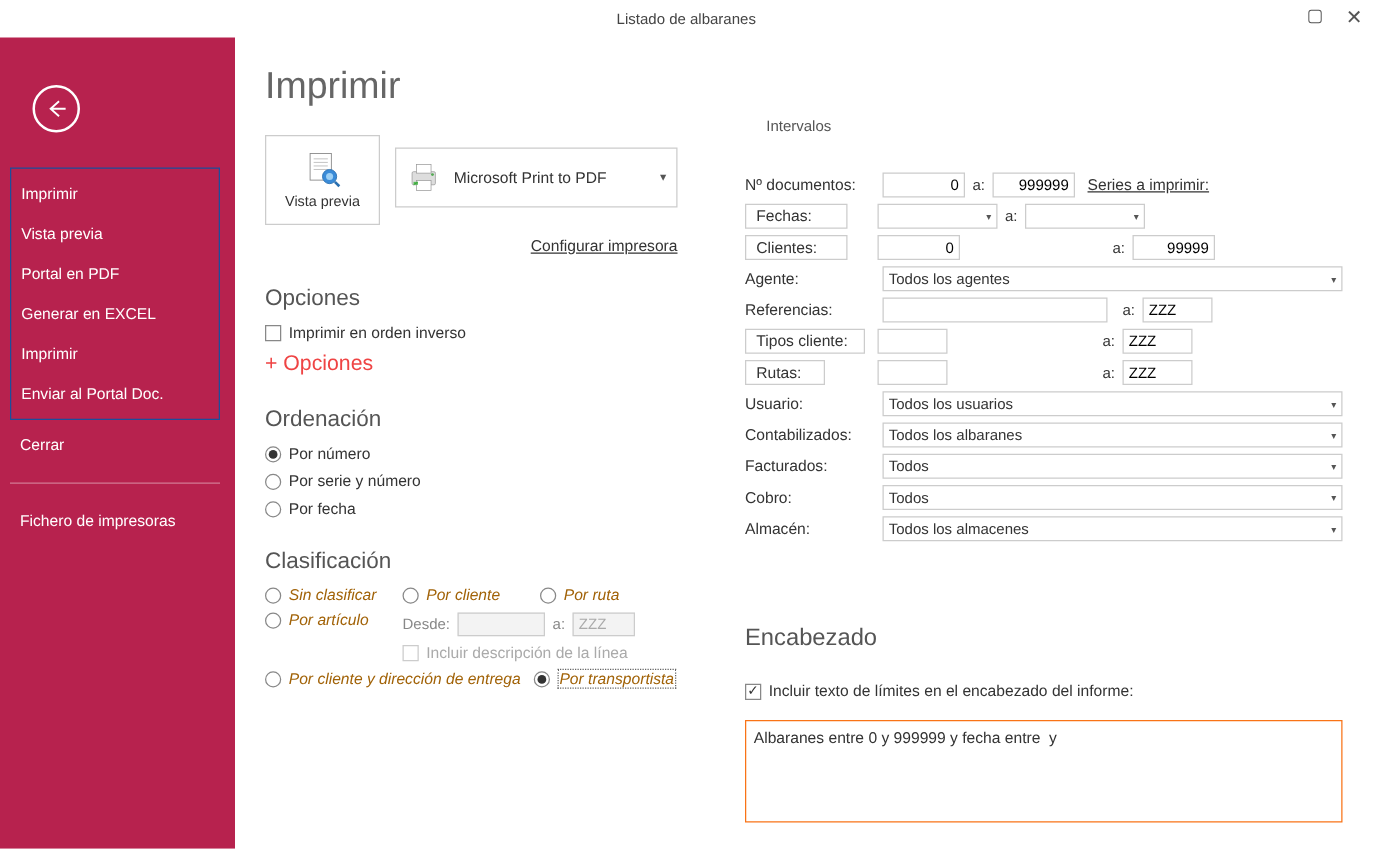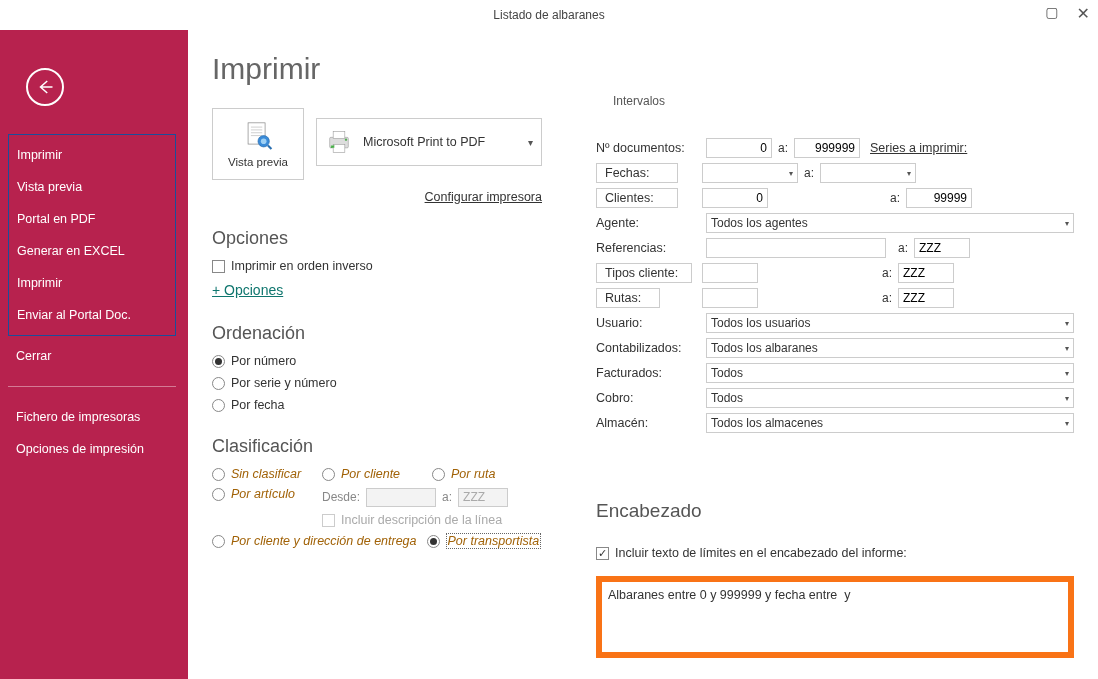--- a/index.html
+++ b/index.html
@@ -44,21 +44,21 @@
 
   .config-link { display: block; text-align: right; font-size: 12.5px; color: #333; text-decoration: underline; margin-top: 10px; width: 330px; cursor: pointer; }
 
   .section-head { font-size: 18px; color: #555; font-weight: 400; margin: 24px 0 10px 0; }
   .col-right .section-head:first-child { margin-top: 0; }
 
   .checkbox-row { display: flex; align-items: center; gap: 6px; font-size: 12.5px; color: #333; margin-bottom: 8px; }
   .chk { width: 13px; height: 13px; border: 1px solid #888; display: inline-flex; align-items: center; justify-content: center; cursor: pointer; }
   .chk.checked::after { content: "✓"; font-size: 11px; color: #333; line-height: 1; }
 
-  .opt-link { font-size: 14px; text-decoration: underline; color: #0f766e; cursor: pointer; }
+  .opt-link { font-size: 17px; color: #ef4444; cursor: pointer; }
 
   .radio-row { display: flex; align-items: center; gap: 6px; font-size: 12.5px; color: #333; margin-bottom: 8px; }
   .radio { width: 13px; height: 13px; border: 1px solid #888; border-radius: 50%; display: inline-flex; align-items: center; justify-content: center; cursor: pointer; }
   .radio.selected::after { content:""; width: 7px; height: 7px; background: #333; border-radius: 50%; }
   .class-item { display: flex; align-items: center; gap: 6px; font-size: 12.5px; color: #a16207; margin-bottom: 6px; font-style: italic; }
   .class-item.w1 { width: 110px; }
   .class-item.w2 { width: 110px; }
   .class-row2 { display: flex; align-items: center; gap: 4px; margin-bottom: 6px; }
   .small-input { height: 19px; border: 1px solid #ccc; font-size: 12px; padding: 0 4px; }
   .disabled { color: #aaa; }
@@ -69,21 +69,21 @@
   .field-row { display: flex; align-items: center; height: 24px; margin-bottom: 1px; }
   .lbl { width: 110px; font-size: 12.5px; color: #333; }
   .lbl-btn { border: 1px solid #ccc; padding: 2px 8px; font-size: 12.5px; color: #333; cursor: pointer; display: inline-flex; align-items: center; gap: 4px; }
   .input { height: 20px; border: 1px solid #ccc; font-size: 12px; padding: 0 4px; text-align: right; }
   .input.left { text-align: left; }
   .sep-a { font-size: 12px; color: #333; margin: 0 6px; }
   .link-u { font-size: 12.5px; color: #333; text-decoration: underline; cursor: pointer; margin-left: 10px; }
   .combo { height: 20px; border: 1px solid #ccc; display: flex; align-items: center; padding: 0 4px; cursor: pointer; font-size: 12px; color: #333; justify-content: space-between; }
   .combo-caret { font-size: 8px; color: #555; margin-left: 4px; }
 
-  .header-textarea { width: 100%; height: 82px; border: 6px solid #f97316; padding: 6px; font-size: 12.5px; color: #333; resize: none; margin-top: 8px; font-family: inherit; overflow-y: scroll; }
+  .header-textarea { width: 100%; height: 82px; border: 1px solid #f97316; padding: 6px; font-size: 12.5px; color: #333; resize: none; margin-top: 8px; font-family: inherit; overflow-y: scroll; }
 
   .dotted-focus { border: 1px dotted #666; padding: 0 1px; }
 </style>
 </head>
 <body>
 
 <div class="titlebar">
   <span class="titlebar-title">Listado de albaranes</span>
   <div class="titlebar-controls">
     <span>▢</span>
@@ -103,21 +103,20 @@
       <div class="menu-item">Imprimir</div>
       <div class="menu-item">Vista previa</div>
       <div class="menu-item">Portal en PDF</div>
       <div class="menu-item">Generar en EXCEL</div>
       <div class="menu-item">Imprimir</div>
       <div class="menu-item">Enviar al Portal Doc.</div>
     </div>
     <div class="menu-plain">Cerrar</div>
     <div class="sep"></div>
     <div class="menu-plain">Fichero de impresoras</div>
-    <div class="menu-plain">Opciones de impresión</div>
   </div>
 
   <div class="content">
 
     <div class="col-left">
       <h1 class="page-title">Imprimir</h1>
 
       <div class="preview-row">
         <div class="preview-btn">
           <svg viewBox="0 0 48 48">

